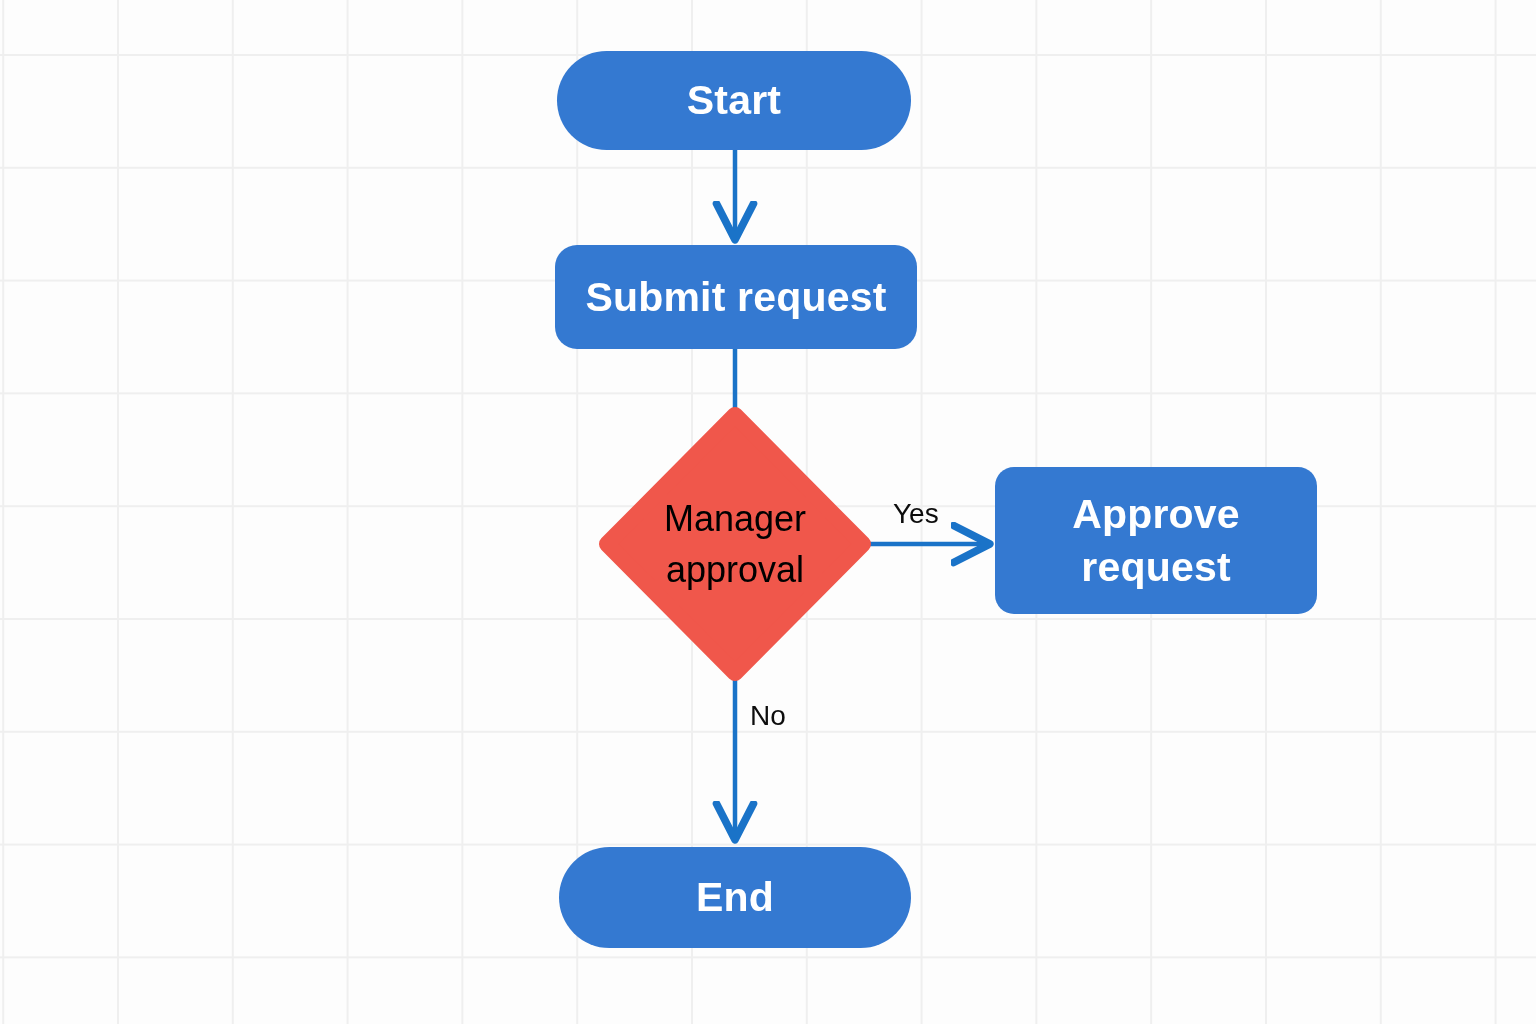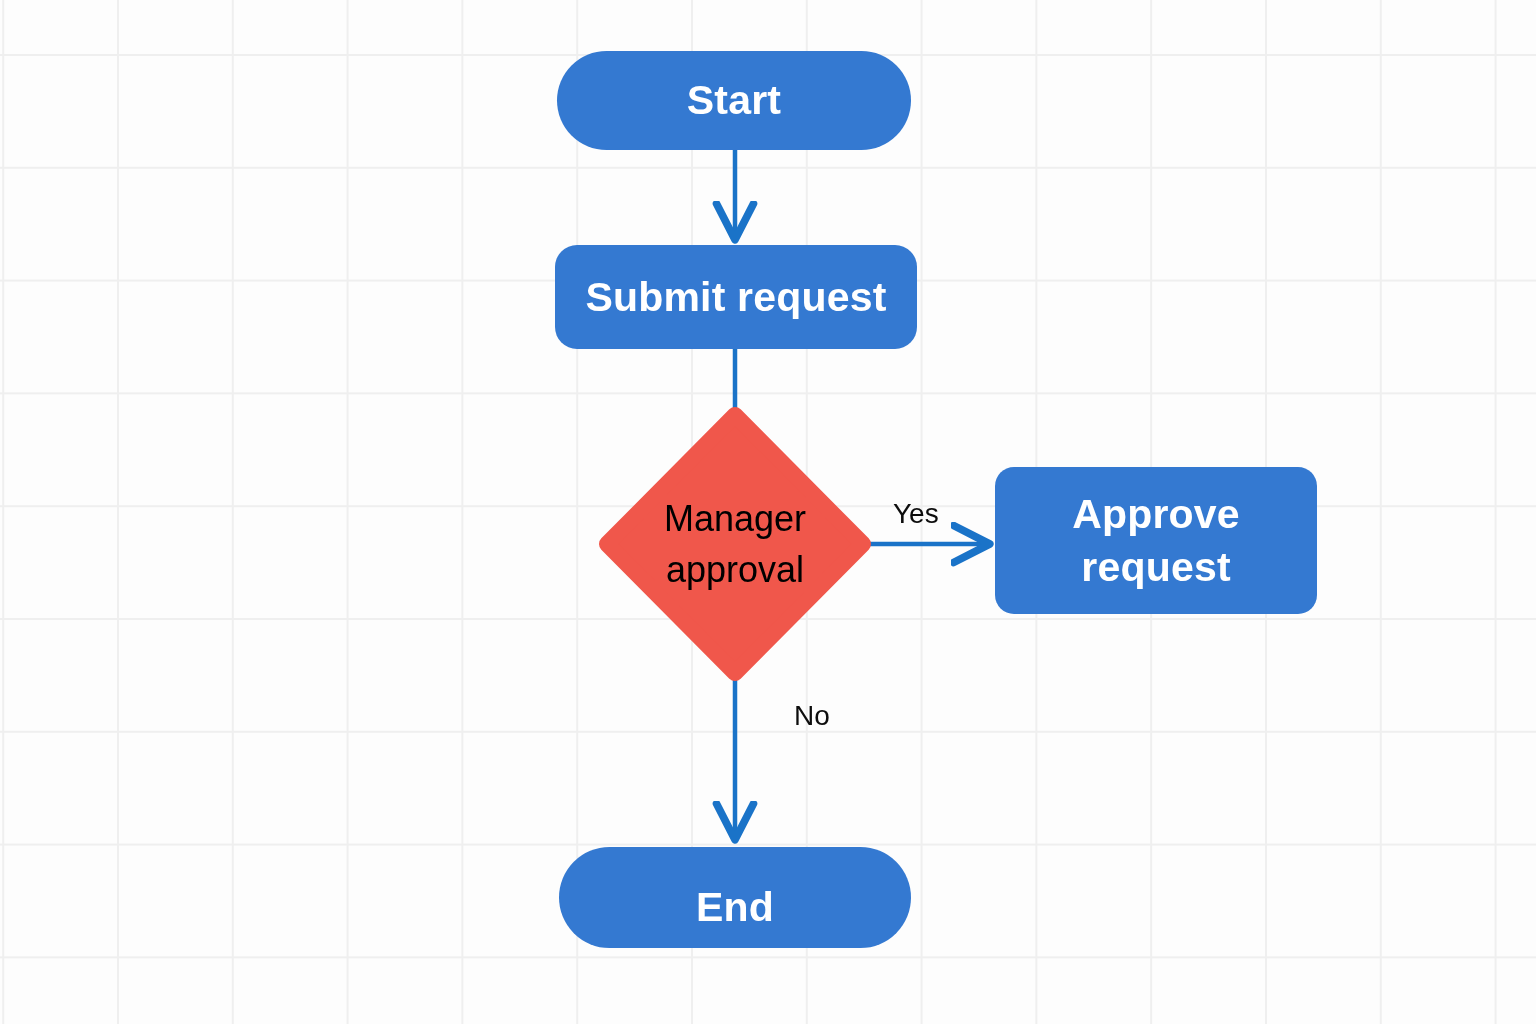--- a/index.html
+++ b/index.html
@@ -98,19 +98,19 @@
   <div class="node-label node-process-label" style="left:555px; top:245px; width:362px; height:104px;">Submit request</div>
 
   <div class="node-label node-terminal-label" style="left:557px; top:51px; width:354px; height:99px;">Start</div>
 
   <div class="node-label node-process-label" style="left:995px; top:467px; width:322px; height:147px;">Approve
 request</div>
 
   <div class="node-label node-decision-label" style="left:607px; top:415px; width:256px; height:258px;">Manager
 approval</div>
 
-  <div class="node-label node-terminal-label" style="left:559px; top:847px; width:352px; height:101px;margin-top:10px;">End</div>
+  <div class="node-label node-terminal-label" style="left:559px; top:847px; width:352px; height:101px;">End</div>
 
   <div class="edge-label" style="left:893px; top:498px;">Yes</div>
 
-  <div class="edge-label" style="left:794px; top:700px;">No</div>
+  <div class="edge-label" style="left:750px; top:700px;">No</div>
 
 </div>
 
 </body></html>

